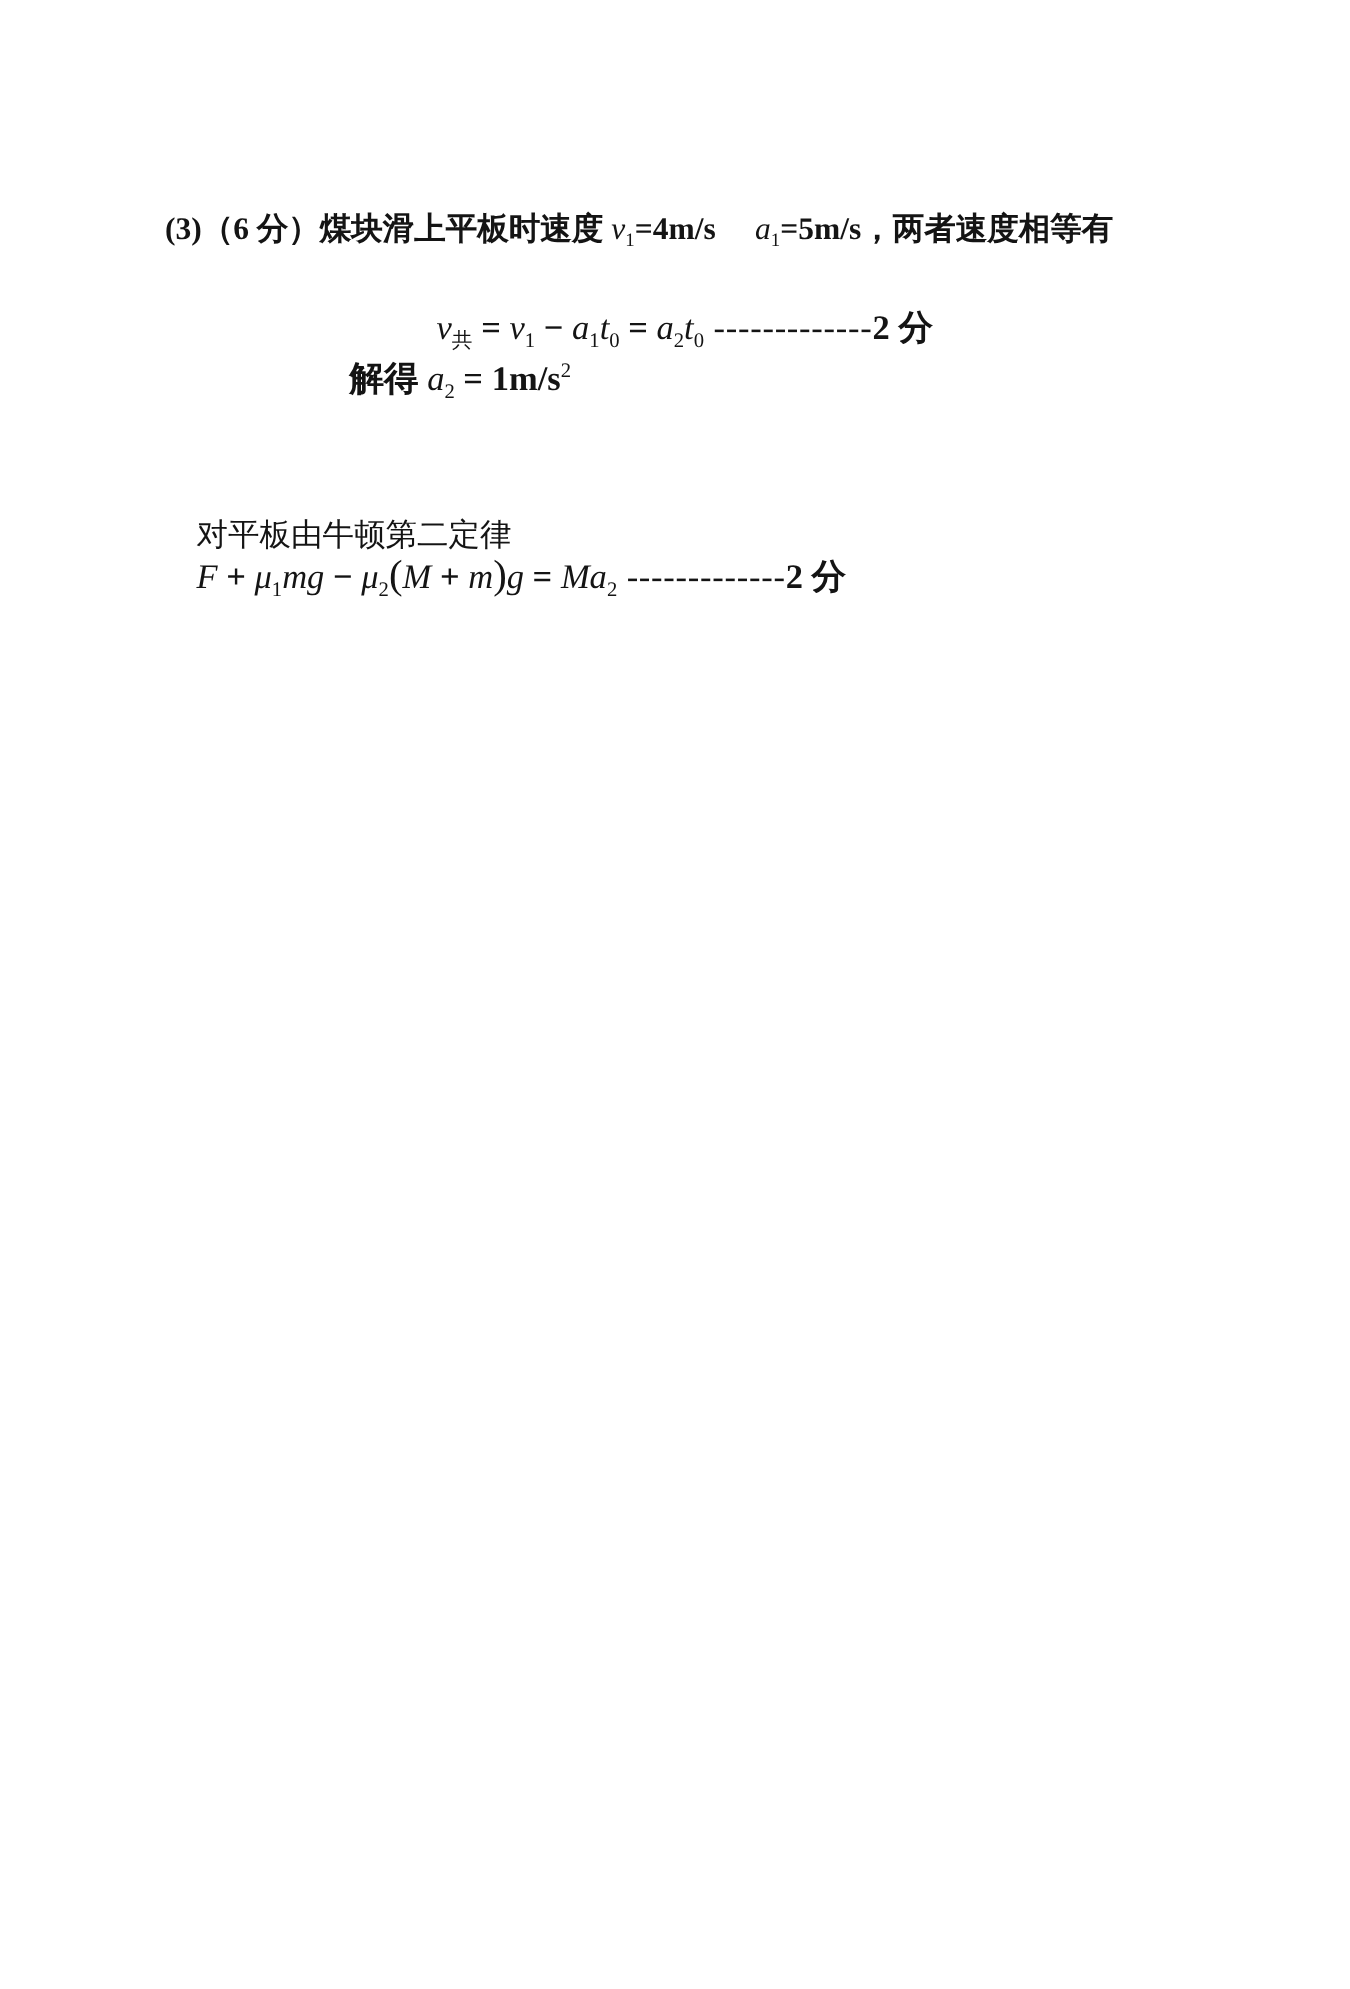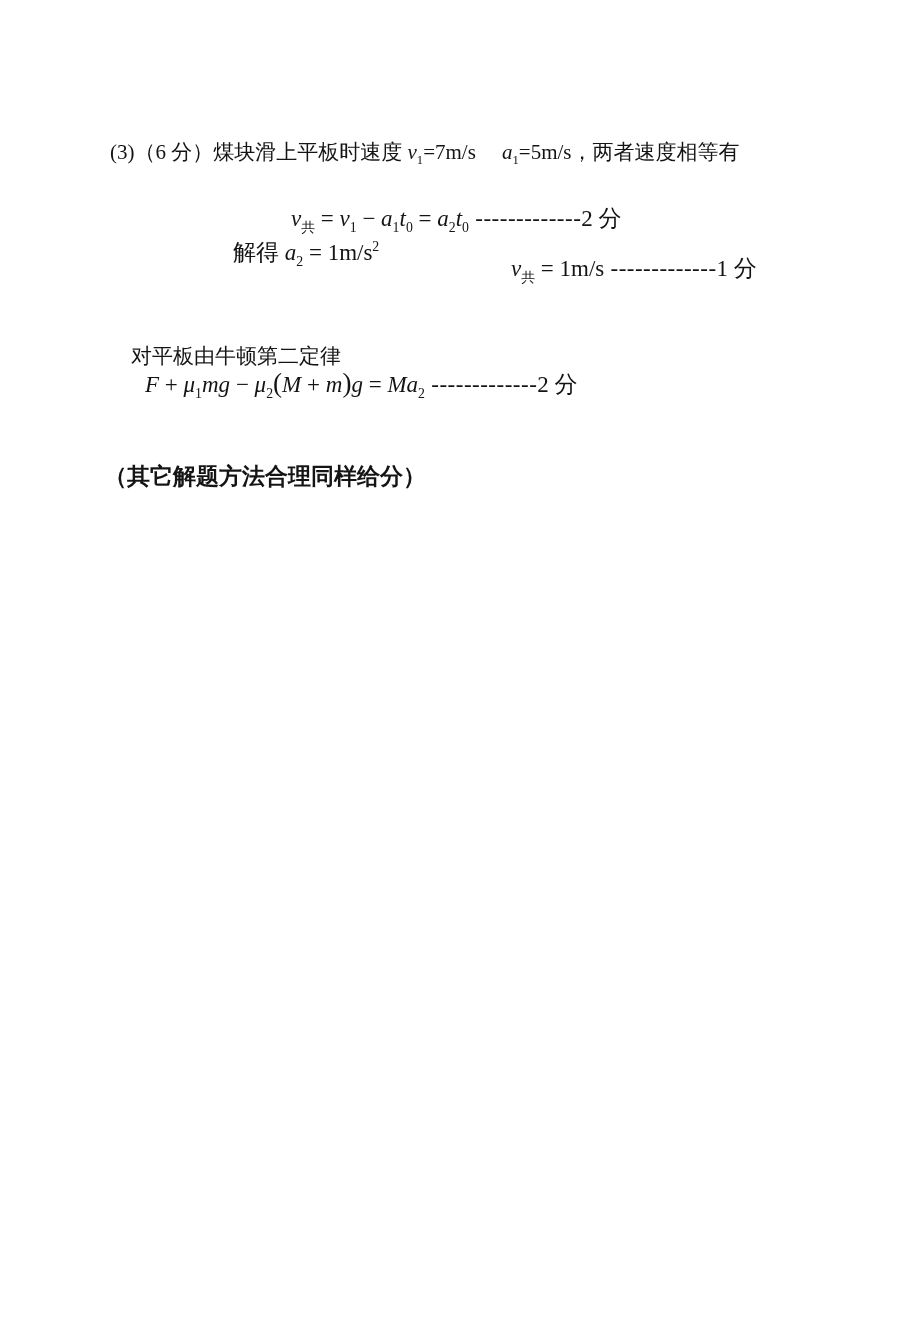--- a/index.html
+++ b/index.html
@@ -19,45 +19,43 @@
   .line {
     position: absolute;
     white-space: pre;
     line-height: 1.25;
   }
   .l1   { left: 110px; top: 139px; font-size: 21px; }
   .l2   { left: 291px; top: 205px; font-size: 23px; }
   .l3a  { left: 233px; top: 239px; font-size: 23px; }
   .l3b  { left: 511px; top: 255px; font-size: 23px; }
   .l4   { left: 110px; top: 317px; font-size: 21px; }
-  .l4 .formula { font-size: 23px; margin-left: 14px; }
+  .l4 .formula { font-size: 23px; }
   .l5   { left: 233px; top: 380px; font-size: 23px; }
   .l6   { left: 104px; top: 463px; font-size: 23px; font-weight: bold; }
 
-  .seg-r    { font-style: normal; }
+  .seg-r    { font-style: normal; font-weight: bold; }
   .seg-i    { font-style: italic; }
   .seg-dash { font-style: normal; letter-spacing: 0.5px; }
   .seg-paren{ font-style: normal; font-size: 1.18em; line-height: 1; }
   sub.seg-sub { font-size: 0.60em; line-height: 0; }
   sup.seg-sup { font-size: 0.60em; line-height: 0; }
 </style>
 </head>
 <body>
 
 <div class="page">
 
-  <div class="line l1"><span class="seg-r">(3)（6 分）煤块滑上平板时速度 </span><span class="seg-i">v</span><sub class="seg-sub">1</sub><span class="seg-r">=7m/s     </span><span class="seg-i">a</span><sub class="seg-sub">1</sub><span class="seg-r">=5m/s，两者速度相等有</span></div>
+  <div class="line l1"><span class="seg-r">(3)（6 分）煤块滑上平板时速度 </span><span class="seg-i">v</span><sub class="seg-sub">1</sub><span class="seg-r">=4m/s     </span><span class="seg-i">a</span><sub class="seg-sub">1</sub><span class="seg-r">=5m/s，两者速度相等有</span></div>
 
   <div class="line l2"><span class="seg-i">v</span><sub class="seg-sub">共</sub><span class="seg-r"> = </span><span class="seg-i">v</span><sub class="seg-sub">1</sub><span class="seg-r"> − </span><span class="seg-i">a</span><sub class="seg-sub">1</sub><span class="seg-i">t</span><sub class="seg-sub">0</sub><span class="seg-r"> = </span><span class="seg-i">a</span><sub class="seg-sub">2</sub><span class="seg-i">t</span><sub class="seg-sub">0</sub><span class="seg-dash"> -------------</span><span class="seg-r">2 分</span></div>
 
   <div class="line l3a"><span class="seg-r">解得 </span><span class="seg-i">a</span><sub class="seg-sub">2</sub><span class="seg-r"> = 1m/s</span><sup class="seg-sup">2</sup></div>
 
-  <div class="line l3b"><span class="seg-i">v</span><sub class="seg-sub">共</sub><span class="seg-r"> = 1m/s</span><span class="seg-dash"> -------------</span><span class="seg-r">1 分</span></div>
 
   <div class="line l4">
     <span class="label">对平板由牛顿第二定律</span>
     <span class="formula"><span class="seg-i">F</span><span class="seg-r"> + </span><span class="seg-i">μ</span><sub class="seg-sub">1</sub><span class="seg-i">mg</span><span class="seg-r"> − </span><span class="seg-i">μ</span><sub class="seg-sub">2</sub><span class="seg-paren">(</span><span class="seg-i">M</span><span class="seg-r"> + </span><span class="seg-i">m</span><span class="seg-paren">)</span><span class="seg-i">g</span><span class="seg-r"> = </span><span class="seg-i">Ma</span><sub class="seg-sub">2</sub><span class="seg-dash"> -------------</span><span class="seg-r">2 分</span></span>
   </div>
 
 
-  <div class="line l6">（其它解题方法合理同样给分）</div>
 
 </div>
 
 </body></html>

